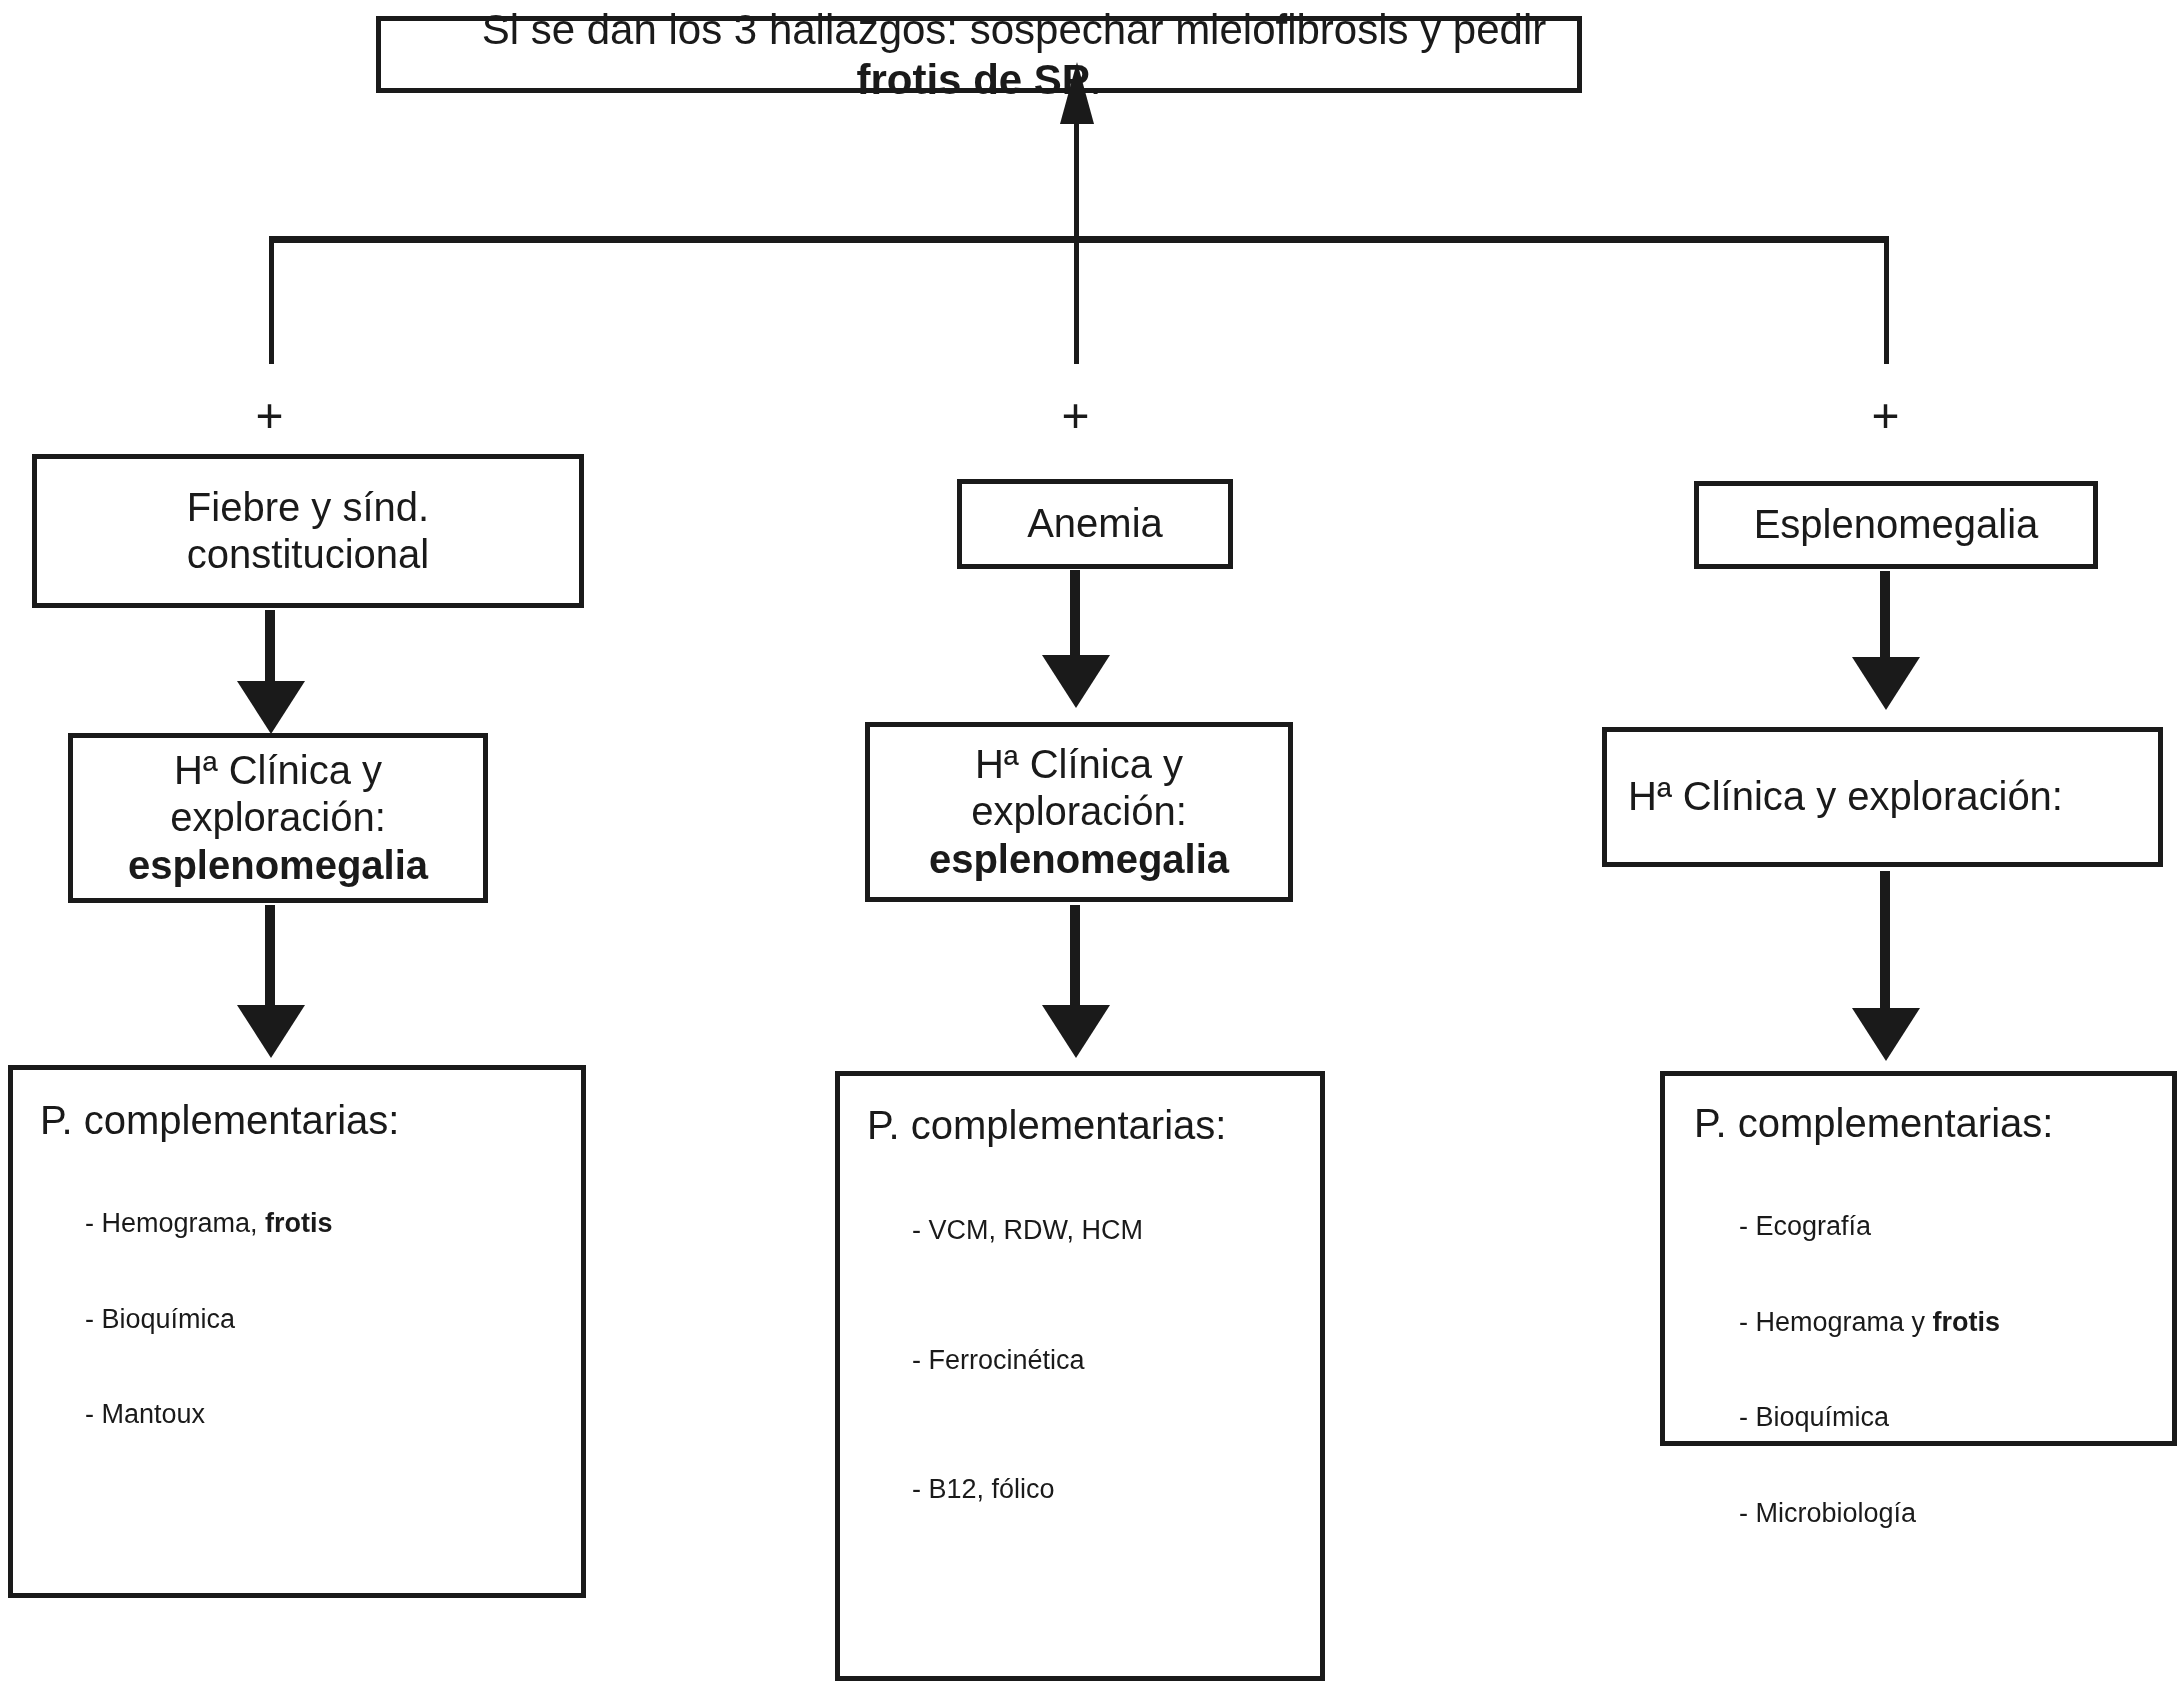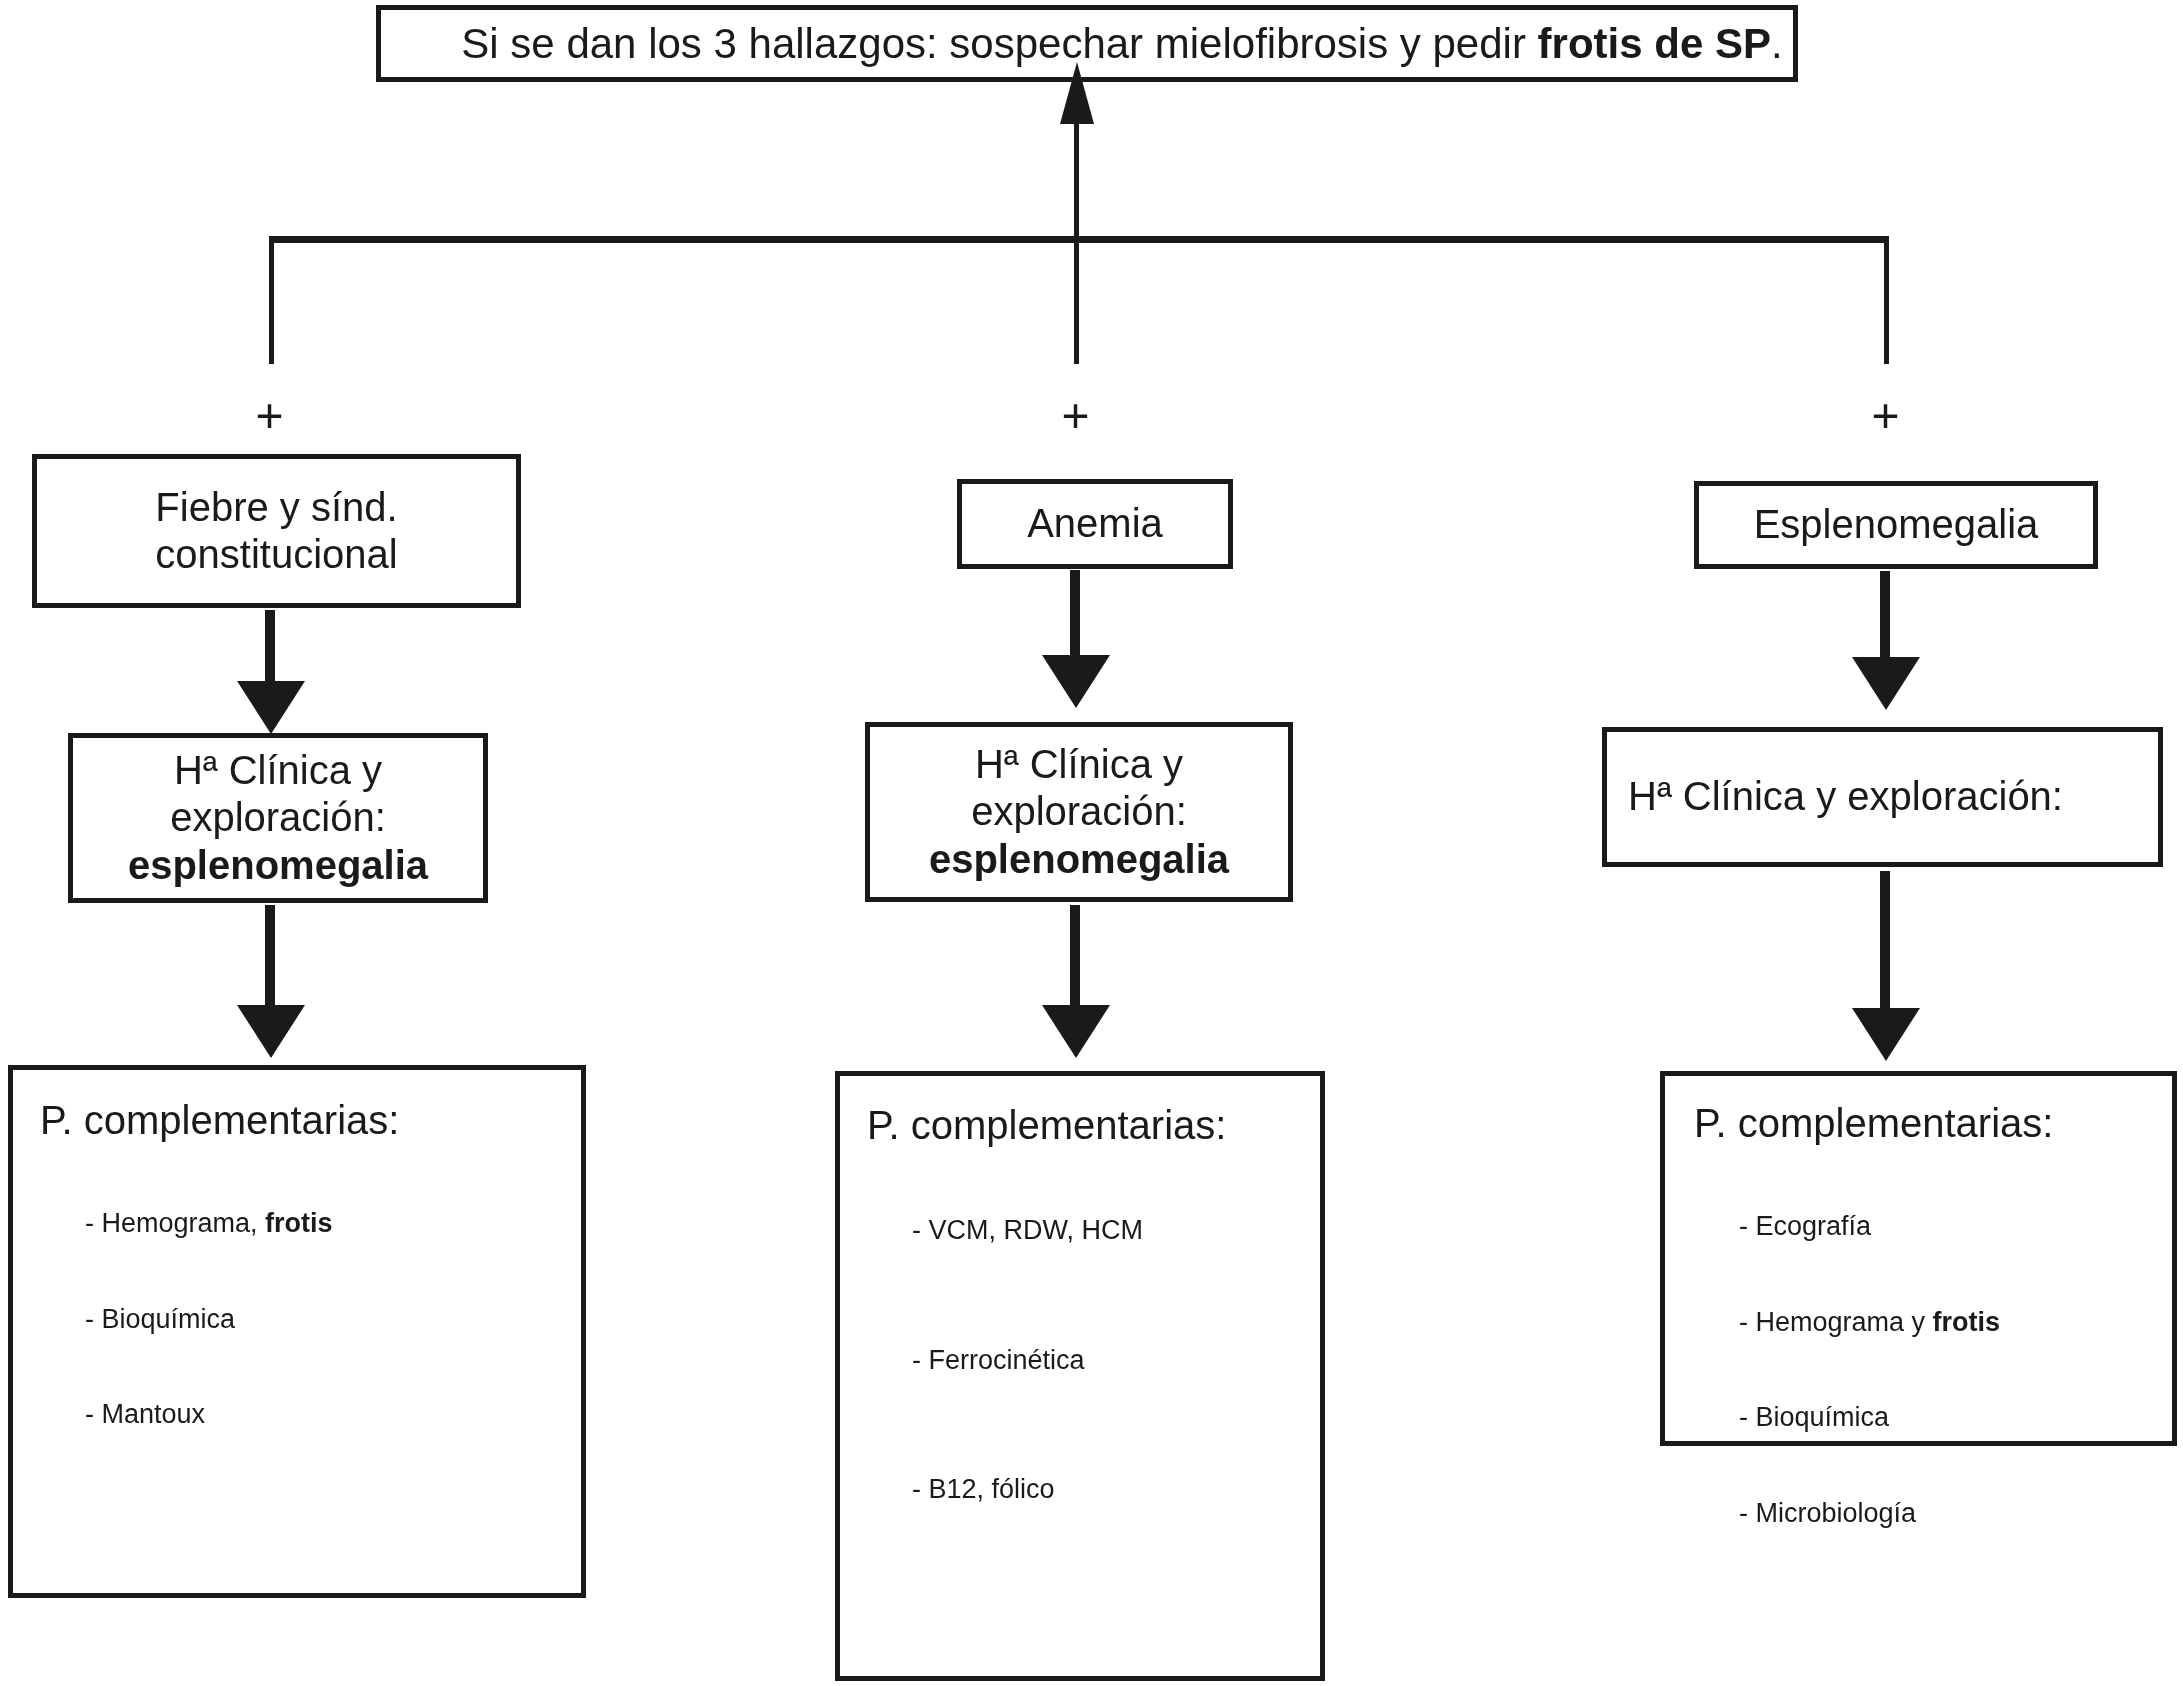--- a/index.html
+++ b/index.html
@@ -81,38 +81,38 @@
     border-bottom: 62px solid #1a1a1a;
   }
   .list-line { display: block; }
   .list-line + .list-line { margin-top: 0; }
 </style>
 </head>
 <body>
 
 <div id="canvas">
 
-  <div class="box centered" style="left:376px; top:5px; width:1422px; height:77px; border-width:5.6px;">
+  <div class="box centered" style="left:376px; top:16px; width:1206px; height:77px; border-width:5.6px;">
     <div class="txt t-title">
       <span>Si se dan los 3 hallazgos: sospechar mielofibrosis y pedir </span><b>frotis de SP</b><span>.</span>
     </div>
   </div>
 
   <div class="arrow-shaft-thin" style="left:1074px; top:112px; height:128px;"></div>
   <div class="arrow-head-up-thin" style="left:1060px; top:62px;"></div>
 
   <div class="hline" style="left:269px; top:236px; width:1619px;"></div>
 
   <div class="vline" style="left:269px; top:236px; height:128px;"></div>
   <div class="vline" style="left:1074px; top:236px; height:128px;"></div>
   <div class="vline" style="left:1884px; top:236px; height:128px;"></div>
 
   <div class="plus" style="left:244px; top:392px; width:51px;">+</div>
 
-  <div class="box centered" style="left:32px; top:454px; width:489px; height:154px;">
+  <div class="box centered" style="left:32px; top:454px; width:552px; height:154px;">
     <div class="txt t-node">Fiebre y sínd.
 constitucional</div>
   </div>
 
   <div class="arrow-shaft" style="left:265px; top:610px; height:84px;"></div>
   <div class="arrow-head-down" style="left:237px; top:681px;"></div>
 
   <div class="box centered" style="left:68px; top:733px; width:420px; height:170px;">
     <div class="txt t-node">Hª Clínica y</div>
     <div class="txt t-node">exploración:</div>

